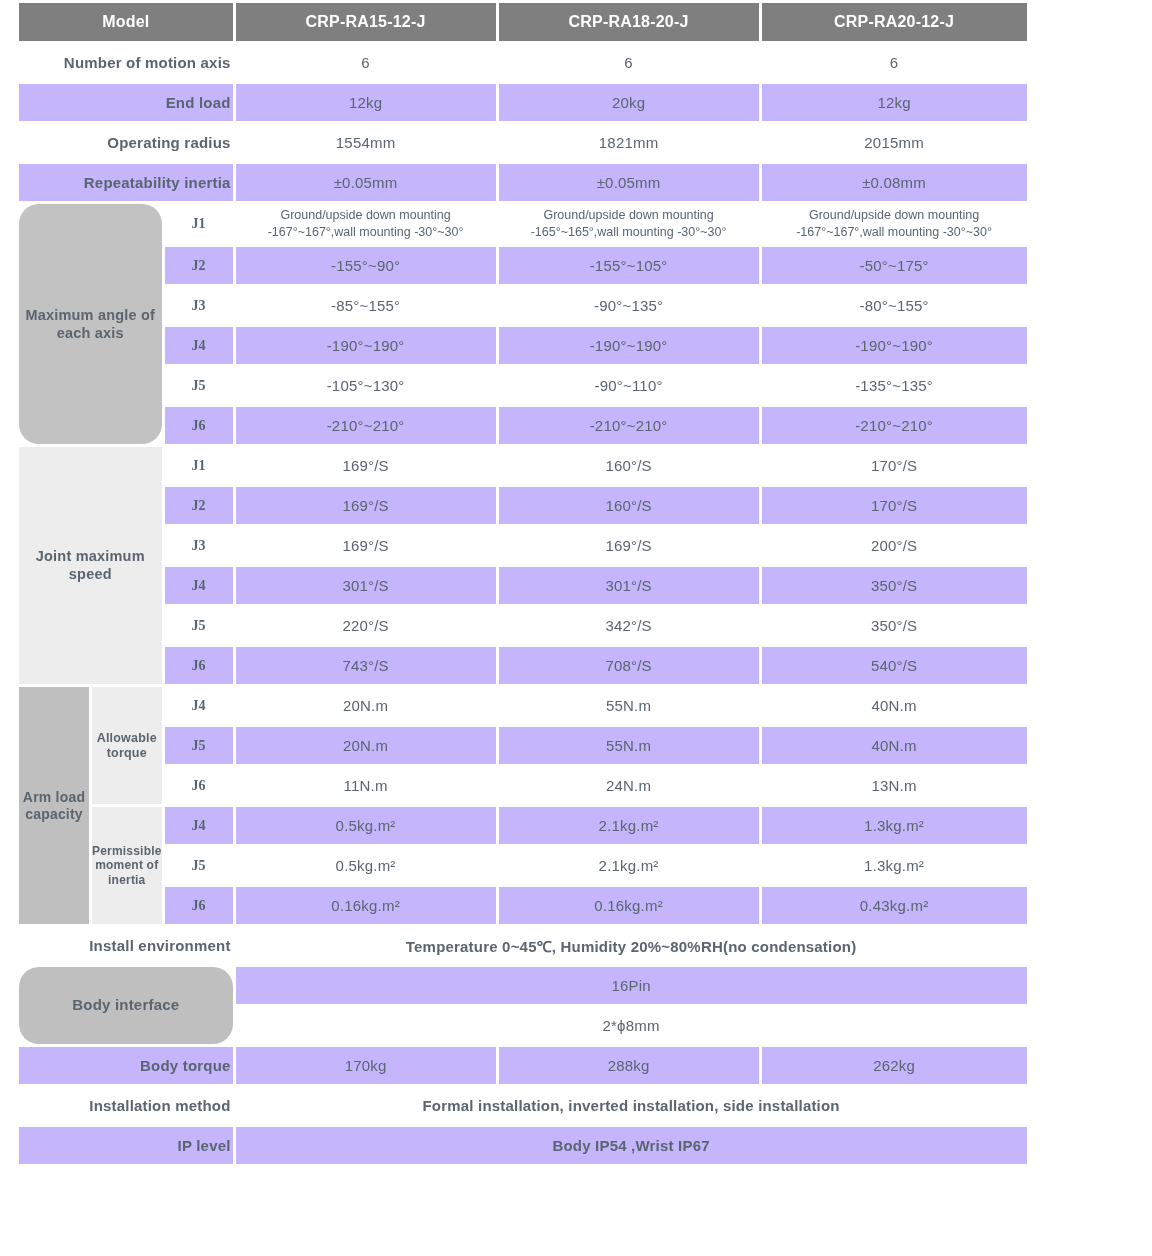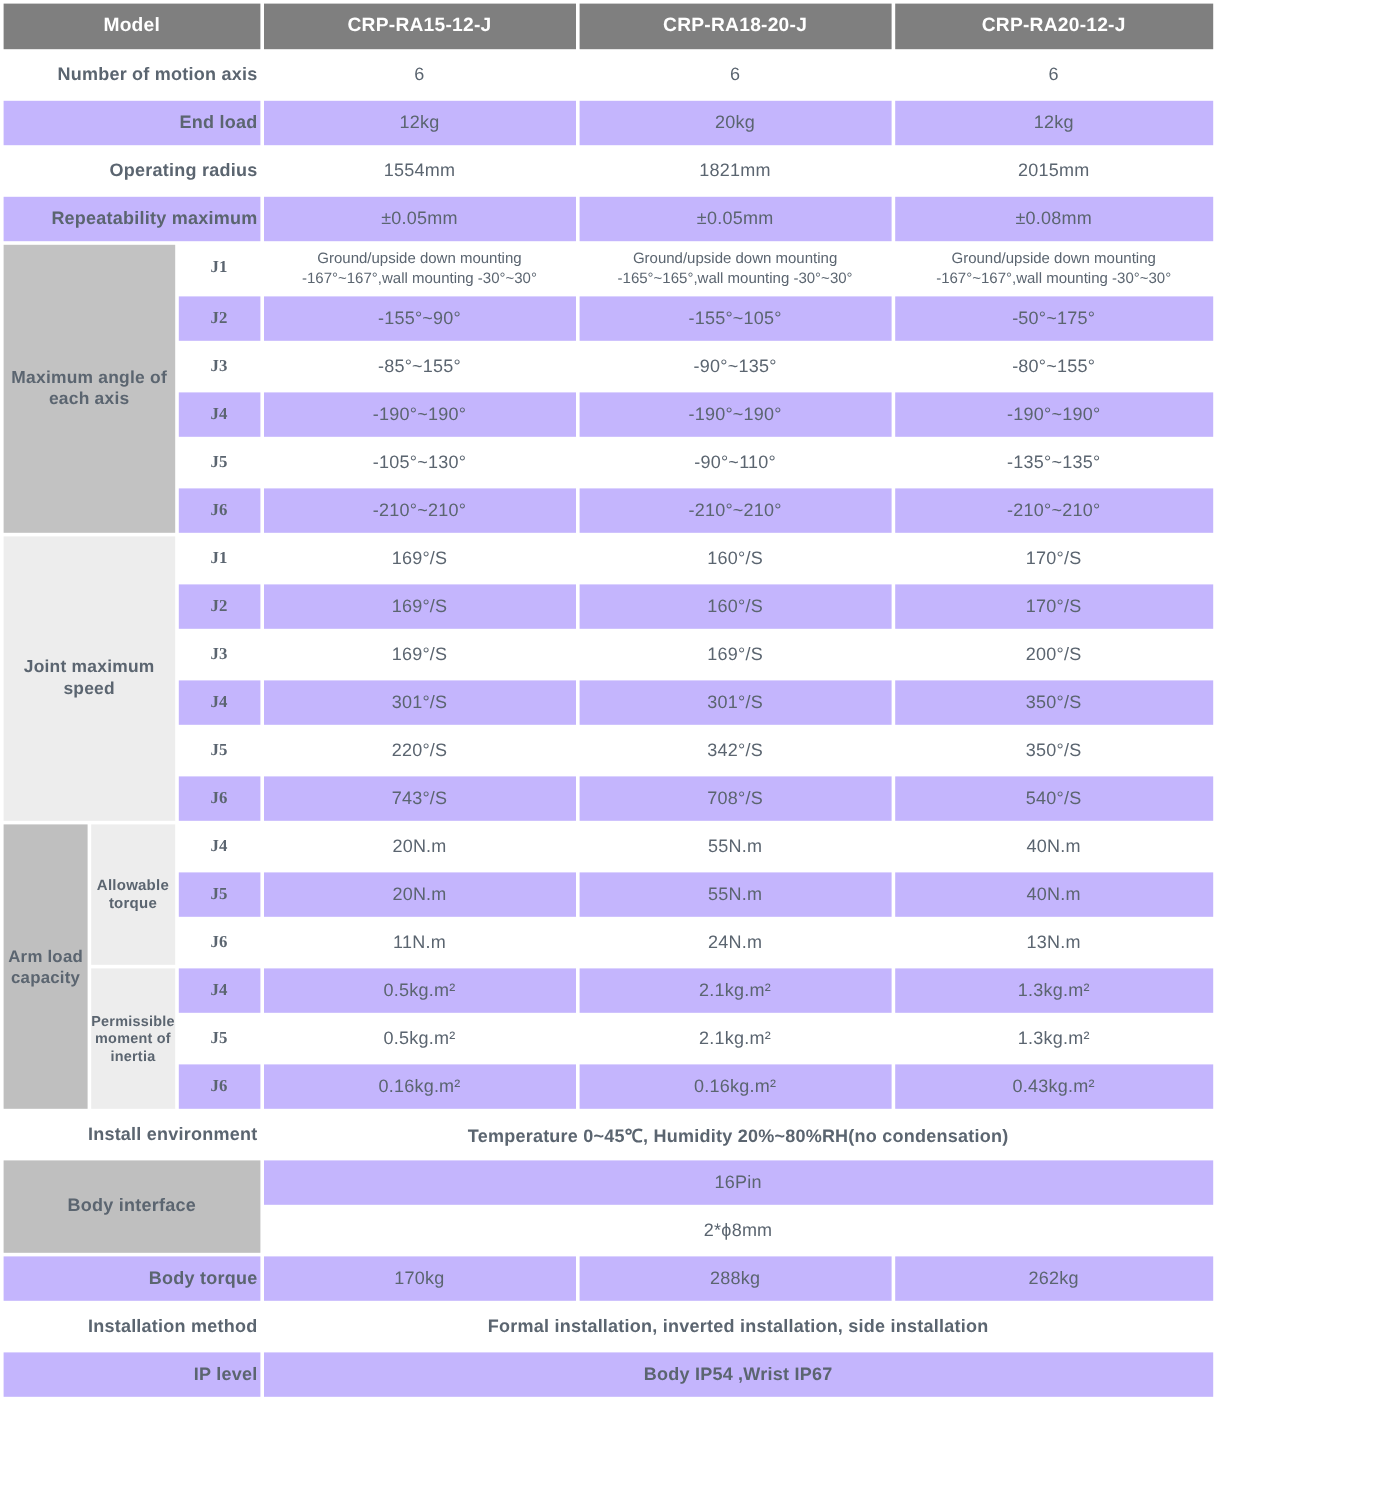--- a/index.html
+++ b/index.html
@@ -7,20 +7,21 @@
     width:1152px;height:1256px;
     font-family:"Liberation Sans", sans-serif;
     color:#5b6570;
     -webkit-font-smoothing:antialiased;
   }
   table.spec{
     border-collapse:separate;
     border-spacing:3px;
     table-layout:fixed;
     margin:0;
+    padding-left:16px;
   }
   td,th{
     text-align:center;
     vertical-align:middle;
     height:37px;
     font-size:15px;
     font-weight:400;
     letter-spacing:.2px;
     padding:0 2px;
     overflow:hidden;
@@ -32,20 +33,21 @@
     font-size:16px;
     height:38px;
   }
   .gray{background:#c4b5fd;}
   .label{font-weight:700;text-align:right;}
   .sec-dark{
     background:#c2c2c2;
     font-weight:700;
     font-size:14.5px;
     line-height:1.25;
+    border-radius:20px;
   }
   .sec-arm{
     background:#bfbfbf;
     font-weight:700;
     font-size:14px;
     line-height:1.2;
     padding:0;
     text-align:center;
   }
   .sec-light{
@@ -93,21 +95,21 @@
     <td class="gray">20kg</td>
     <td class="gray">12kg</td>
   </tr>
   <tr>
     <td class="label" colspan="3">Operating radius</td>
     <td>1554mm</td>
     <td>1821mm</td>
     <td>2015mm</td>
   </tr>
   <tr>
-    <td class="label gray" colspan="3">Repeatability maximum</td>
+    <td class="label gray" colspan="3">Repeatability inertia</td>
     <td class="gray">±0.05mm</td>
     <td class="gray">±0.05mm</td>
     <td class="gray">±0.08mm</td>
   </tr>
 
   <tr>
     <td class="sec-dark" colspan="2" rowspan="6">Maximum angle of each axis</td>
     <td class="joint" style="height:40px">J1</td>
     <td class="small2">
       <div>Ground/upside down mounting</div>

